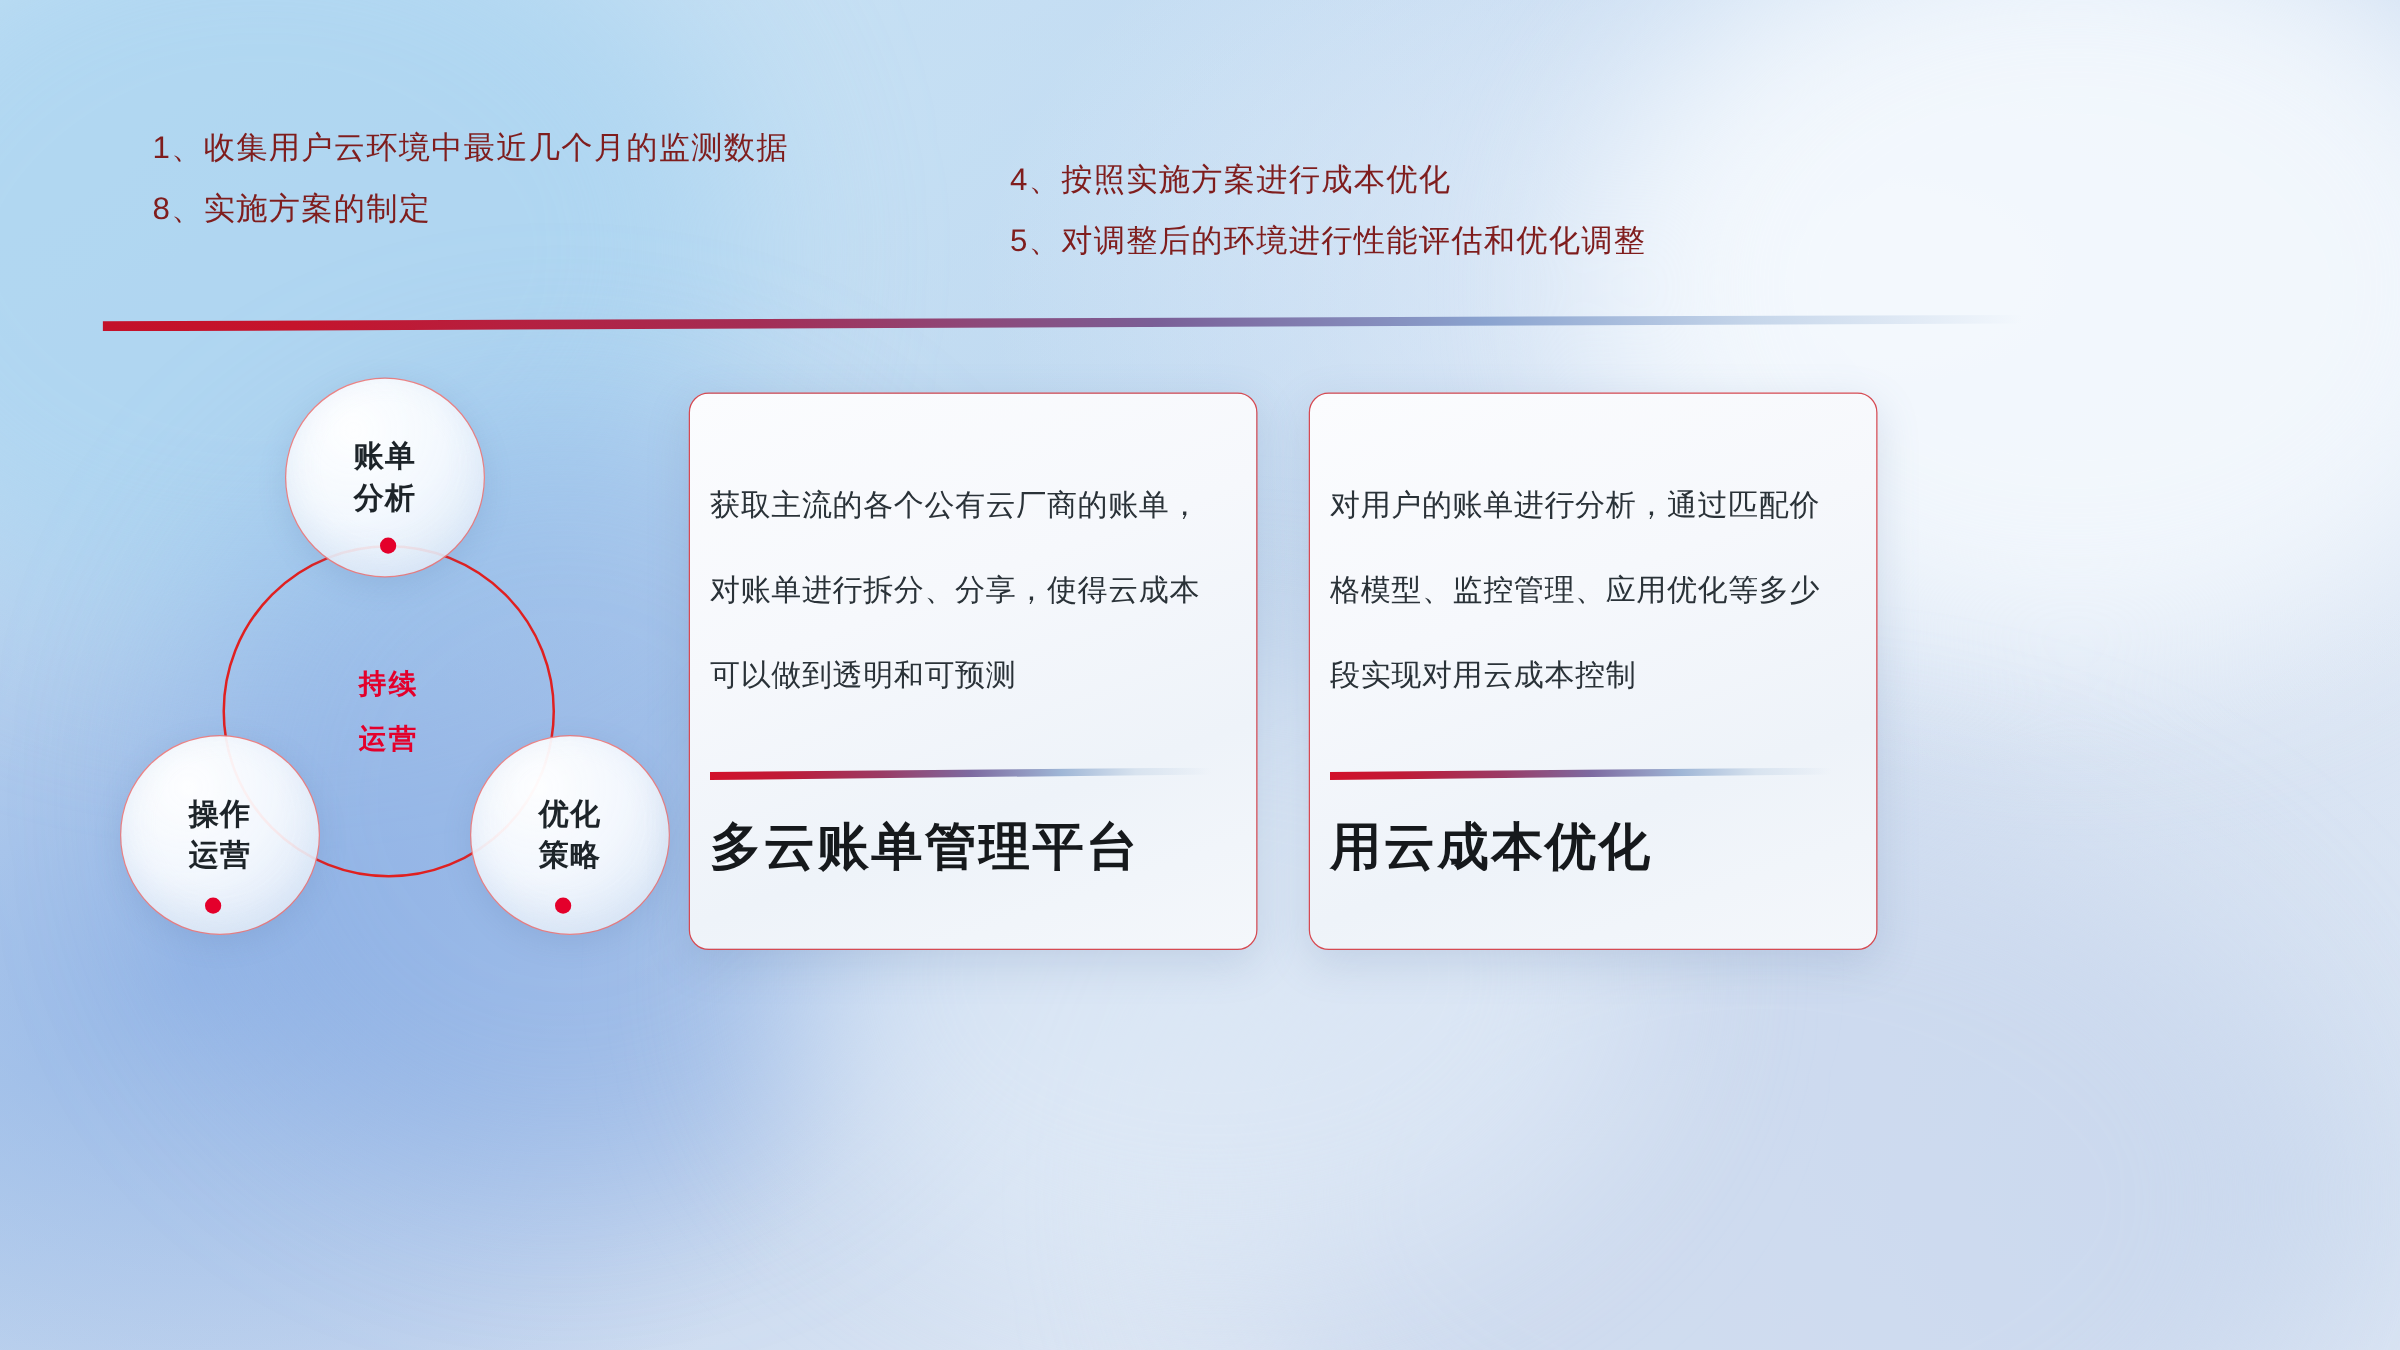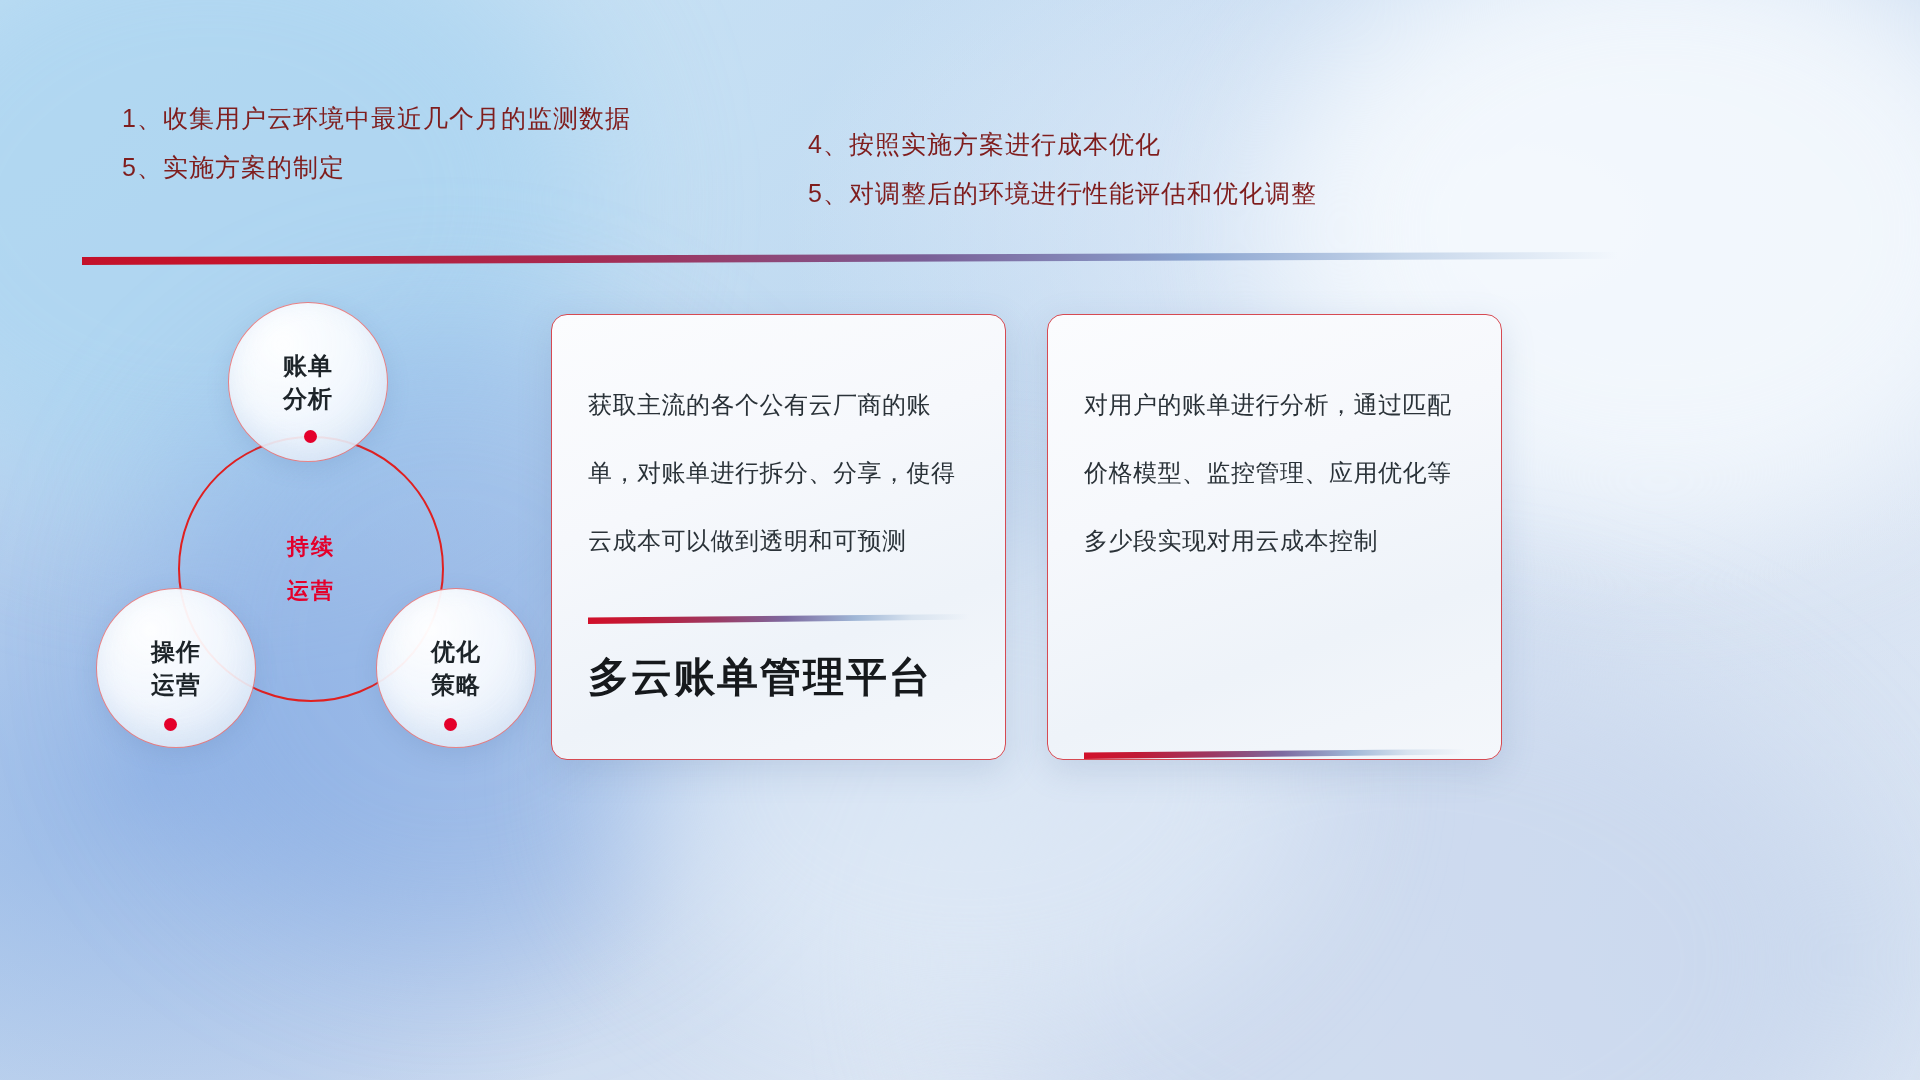--- a/index.html
+++ b/index.html
@@ -81,21 +81,21 @@
   .n-left{ left:82px; top:430px; }
   .n-right{ left:362px; top:430px; }
 
   
   .card{
     position:absolute; top:314px; width:455px; height:446px;
     border-radius:16px;
     border:1.6px solid #d64a52;
     background:linear-gradient(160deg,#fbfcfe 0%,#f6f8fc 38%,#eef3f9 70%,#f4f7fb 100%);
     box-shadow:0 10px 34px rgba(95,125,170,0.20);
-    padding:56px 36px 0 36px;
+    padding:56px 36px 0 16px;
     display:flex; flex-direction:column;
   }
   .card1{ left:551px; }
   .card2{ left:1047px; }
   .card-body{
     font-size:24px; line-height:68px; color:#2a3238; letter-spacing:0.5px;
     flex:0 0 auto;
   }
   .card-rule{
     margin-top:auto; width:100%; height:10px; position:relative;
@@ -116,21 +116,21 @@
 <div class="blob b1"></div>
 <div class="blob b2"></div>
 <div class="blob b3"></div>
 <div class="blob b4"></div>
 <div class="blob b5"></div>
 
 <div class="stage">
 
   <div class="list left">
     <div class="list-item">1、收集用户云环境中最近几个月的监测数据</div>
-    <div class="list-item">5、实施方案的制定</div>
+    <div class="list-item">8、实施方案的制定</div>
   </div>
 
   <div class="list right">
     <div class="list-item">4、按照实施方案进行成本优化</div>
     <div class="list-item">5、对调整后的环境进行性能评估和优化调整</div>
   </div>
 
   <div class="divider">
     <span class="bar"></span>
   </div>
@@ -165,15 +165,16 @@
         <i></i>
       </div>
     <div class="card-title">多云账单管理平台</div>
   </div>
 
   <div class="card card2">
     <div class="card-body">对用户的账单进行分析，通过匹配价格模型、监控管理、应用优化等多少段实现对用云成本控制</div>
     <div class="card-rule">
         <i></i>
       </div>
+    <div class="card-title">用云成本优化</div>
   </div>
 
 </div>
 
 </body></html>

